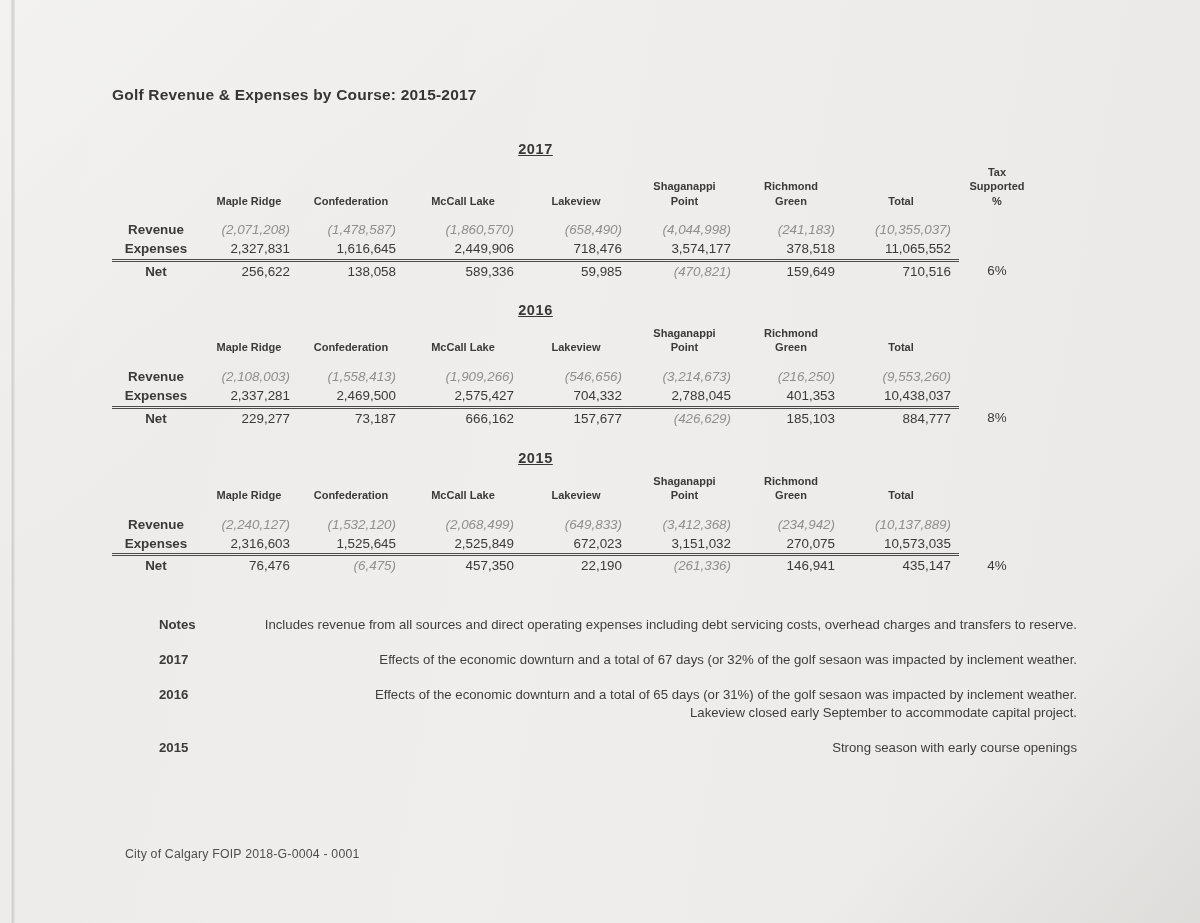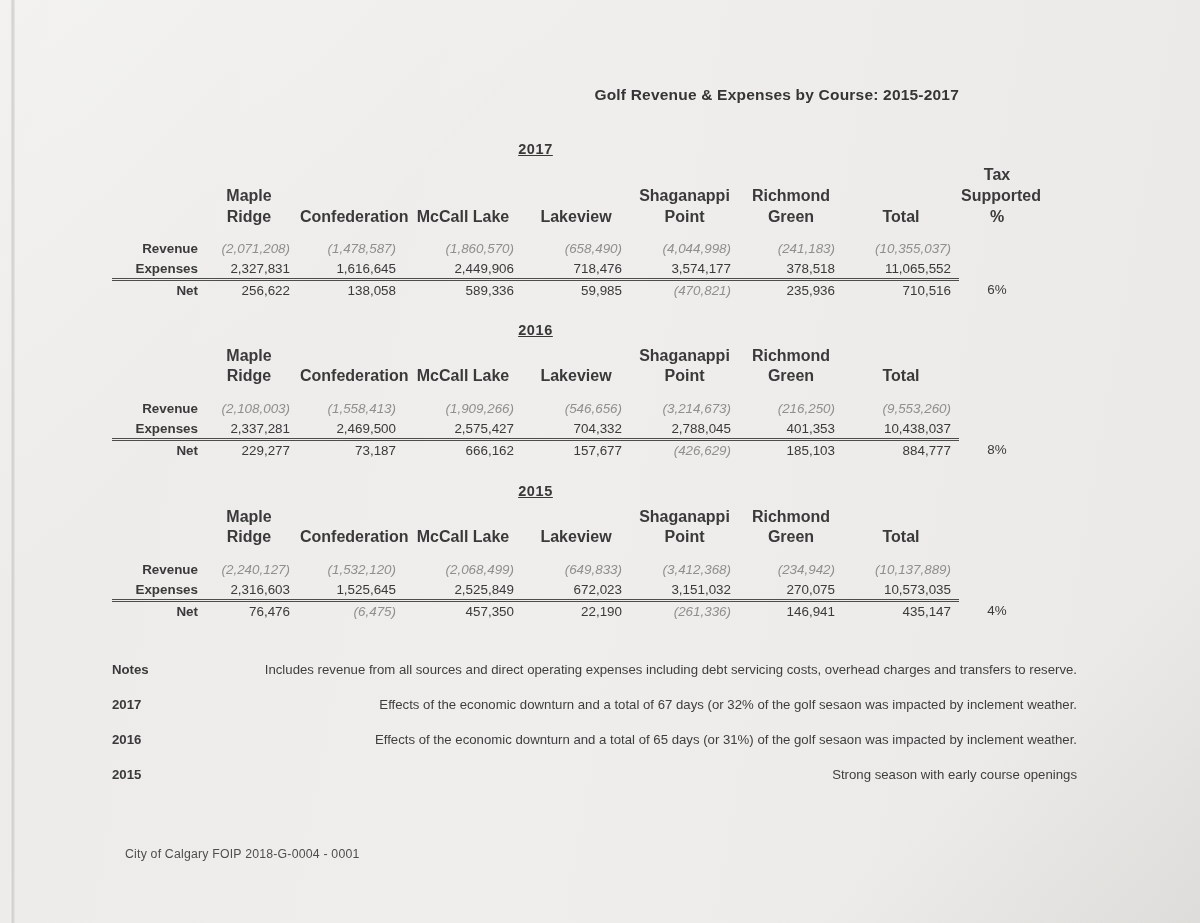--- a/index.html
+++ b/index.html
@@ -21,21 +21,21 @@
   .left-seam{
     position:absolute;left:10px;top:0;bottom:0;width:5px;
     background:linear-gradient(to right,#f7f7f6,#c8c7c5 55%,#e6e5e3);
     opacity:.8;
   }
   .content{position:absolute;left:112px;top:0;width:960px;}
 
   .doc-title{
     margin-top:86px;
     width:847px;
-    text-align:right;
+    text-align:left;
     font-weight:bold;
     font-size:15.5px;
     letter-spacing:.2px;
     color:#353535;
   }
 
   .year-section{margin:0;}
   .year-heading{
     width:847px;
     text-align:center;
@@ -49,49 +49,49 @@
   .year-section.y2016 .year-heading{margin-top:21px;margin-bottom:8px;}
   .year-section.y2015 .year-heading{margin-top:22px;margin-bottom:8px;}
 
   table.fin-table{
     border-collapse:collapse;
     table-layout:fixed;
     width:923px;
   }
   .fin-table th{
     font-weight:bold;
-    font-size:16px;
+    font-size:11px;
     vertical-align:bottom;
     text-align:center;
     padding:0 2px 12px 2px;
     line-height:1.3;
     white-space:pre-line;
     color:#3a3a3a;
     margin-top:36px;
   }
   .fin-table td{
     font-size:13.4px;
     text-align:right;
     padding:1px 8px 1px 2px;
     line-height:1.3;
     color:#3a3a3a;
   }
   .fin-table td.rowlabel{
-    text-align:right;
+    text-align:center;
     font-weight:bold;
     padding-left:2px;
     padding-right:2px;
   }
   .fin-table td.neg{color:#8f8f8f;font-style:italic;}
   .fin-table td.taxcol{text-align:center;padding-right:2px;}
   .fin-table tr.net td{border-top:3px double #4c4c4c;}
   .fin-table tr.net td.taxcol{border-top:none;}
 
   .notes-block{margin-top:40px;width:965px;}
-  .note-row{display:flex;margin-bottom:17px;}
+  .note-row{display:flex;margin-bottom:17px;margin-left:47px;}
   .note-label{
     width:78px;flex:0 0 78px;
     font-weight:bold;font-size:13.2px;line-height:18px;color:#3a3a3a;
   }
   .note-text{
     flex:1;font-size:13.2px;line-height:18px;color:#3e3e3e;text-align:right;
   }
   .note-line{display:block;}
 
   .doc-footer{
@@ -163,21 +163,21 @@
                 <td class="num">11,065,552</td>
                 <td class="taxcol"></td>
               </tr>
               <tr class="net">
                 <td class="rowlabel">Net</td>
                 <td class="num">256,622</td>
                 <td class="num">138,058</td>
                 <td class="num">589,336</td>
                 <td class="num">59,985</td>
                 <td class="num neg">(470,821)</td>
-                <td class="num">235,936</td>
+                <td class="num">159,649</td>
                 <td class="num">710,516</td>
                 <td class="taxcol">6%</td>
               </tr>
             </tbody>
           </table>
         </section>
         <section class="year-section y2016">
           <div class="year-heading">2016</div>
           <table class="fin-table">
             <colgroup>
@@ -321,20 +321,21 @@
         <div class="note-row">
           <div class="note-label">2017</div>
           <div class="note-text">
             <span class="note-line">Effects of the economic downturn and a total of 67 days (or 32% of the golf sesaon was impacted by inclement weather.</span>
           </div>
         </div>
         <div class="note-row">
           <div class="note-label">2016</div>
           <div class="note-text">
             <span class="note-line">Effects of the economic downturn and a total of 65 days (or 31%) of the golf sesaon was impacted by inclement weather.</span>
+            <span class="note-line">Lakeview closed early September to accommodate capital project.</span>
           </div>
         </div>
         <div class="note-row">
           <div class="note-label">2015</div>
           <div class="note-text">
             <span class="note-line">Strong season with early course openings</span>
           </div>
         </div>
       </div>
   </div>

